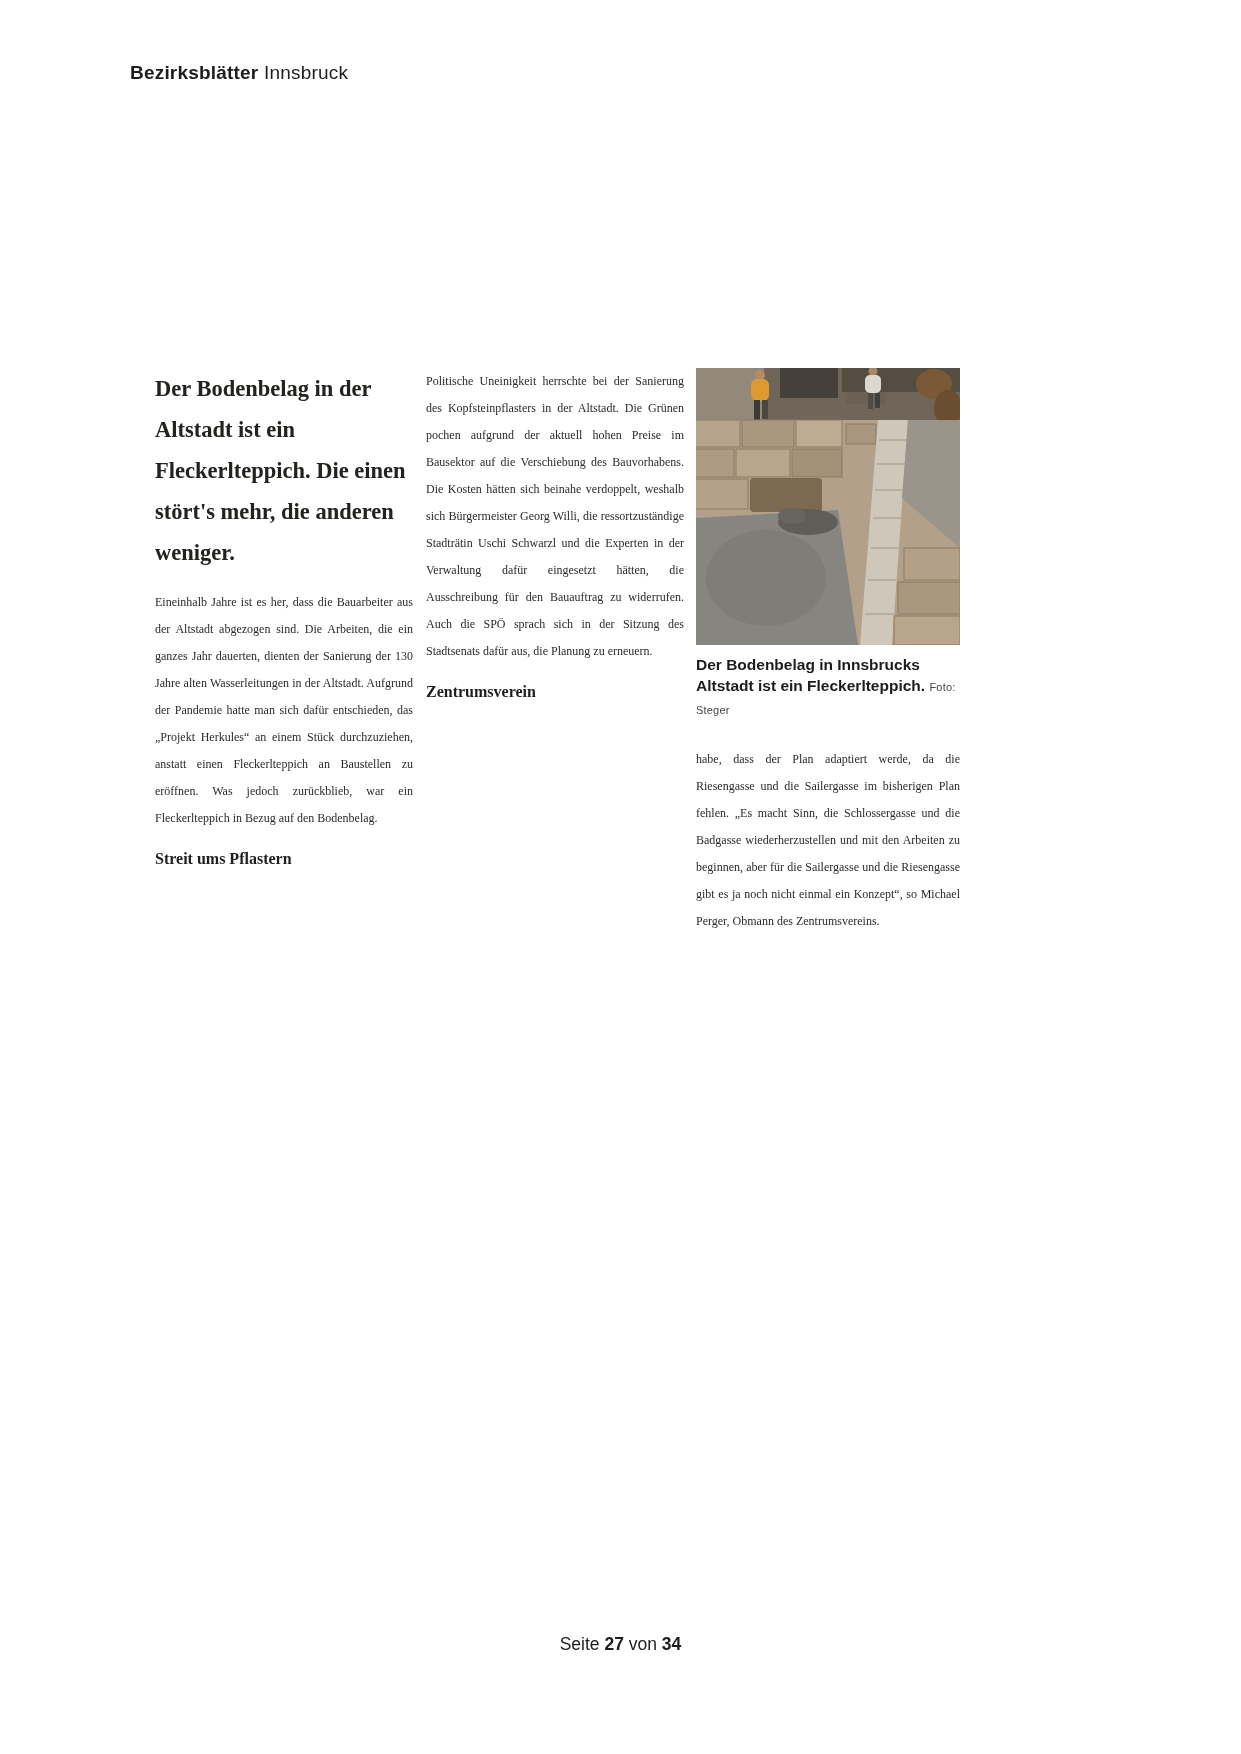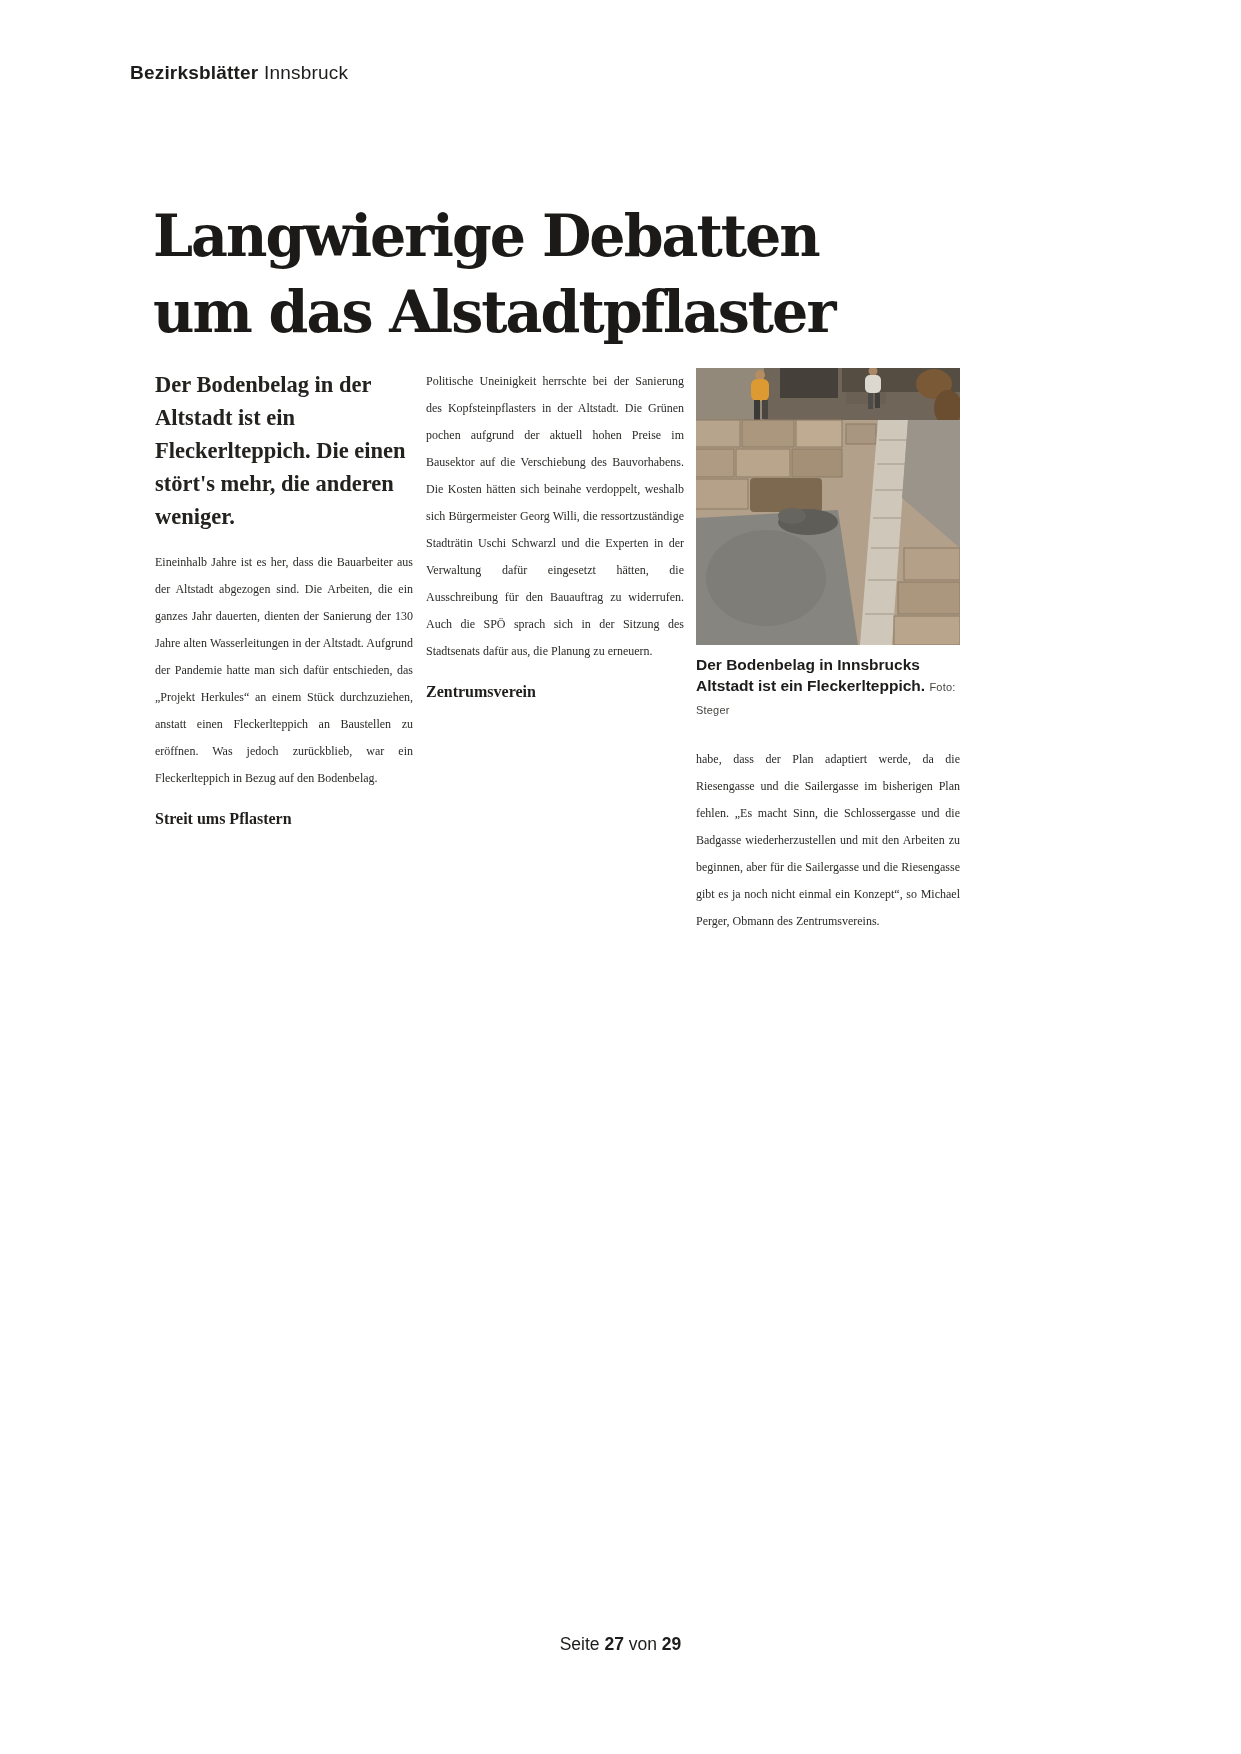--- a/index.html
+++ b/index.html
@@ -43,21 +43,21 @@
   }
   .col { position:absolute; top:0; width:258px; }
   .col-1 { left:0; }
   .col-2 { left:271px; }
   .col-3 { left:541px; width:264px; }
 
   .lead {
     font-family:"Liberation Serif", serif;
     font-weight:700;
     font-size:22.5px;
-    line-height:33px;
+    line-height:41px;
     color:#23221f;
     margin:0 0 16px 0;
   }
   .body-text {
     font-size:12px;
     line-height:27px;
     text-align:justify;
     margin:0;
     hyphens:auto;
     -webkit-hyphens:auto;
@@ -102,24 +102,20 @@
 <body>
 
 <div class="page">
 
   <div class="doc-header">
     <span class="brand-bold">Bezirksblätter</span>
     <span class="brand-regular">Innsbruck</span>
   </div>
 
 
-  <div class="headline">
-    <div>Langwierige Debatten</div>
-    <div>um das Alstadtpflaster</div>
-  </div>
 
   <div class="article-body">
 
     <div class="col col-1">
       <p class="lead">Der Bodenbelag in der Altstadt ist ein Fleckerlteppich. Die einen stört's mehr, die anderen weniger.</p>
       <p class="body-text" lang="de">Eineinhalb Jahre ist es her, dass die Bauarbeiter aus der Altstadt abgezogen sind. Die Arbeiten, die ein ganzes Jahr dauerten, dienten der Sanierung der 130 Jahre alten Wasserleitungen in der Altstadt. Aufgrund der Pandemie hatte man sich dafür entschieden, das „Projekt Herkules“ an einem Stück durchzuziehen, anstatt einen Fleckerlteppich an Baustellen zu eröffnen. Was jedoch zurückblieb, war ein Fleckerlteppich in Bezug auf den Bodenbelag.</p>
       <p class="subhead">Streit ums Pflastern</p>
     </div>
 
     <div class="col col-2">
@@ -198,16 +194,16 @@
 
       <p class="body-text" lang="de">habe, dass der Plan adaptiert werde, da die Riesengasse und die Sailergasse im bisherigen Plan fehlen. „Es macht Sinn, die Schlossergasse und die Badgasse wiederherzustellen und mit den Arbeiten zu beginnen, aber für die Sailergasse und die Riesengasse gibt es ja noch nicht einmal ein Konzept“, so Michael Perger, Obmann des Zentrumsvereins.</p>
     </div>
 
   </div>
 
   <div class="doc-footer">
     <span>Seite</span>
     <b>27</b>
     <span>von</span>
-    <b>29</b>
+    <b>34</b>
   </div>
 
 </div>
 
 </body></html>

